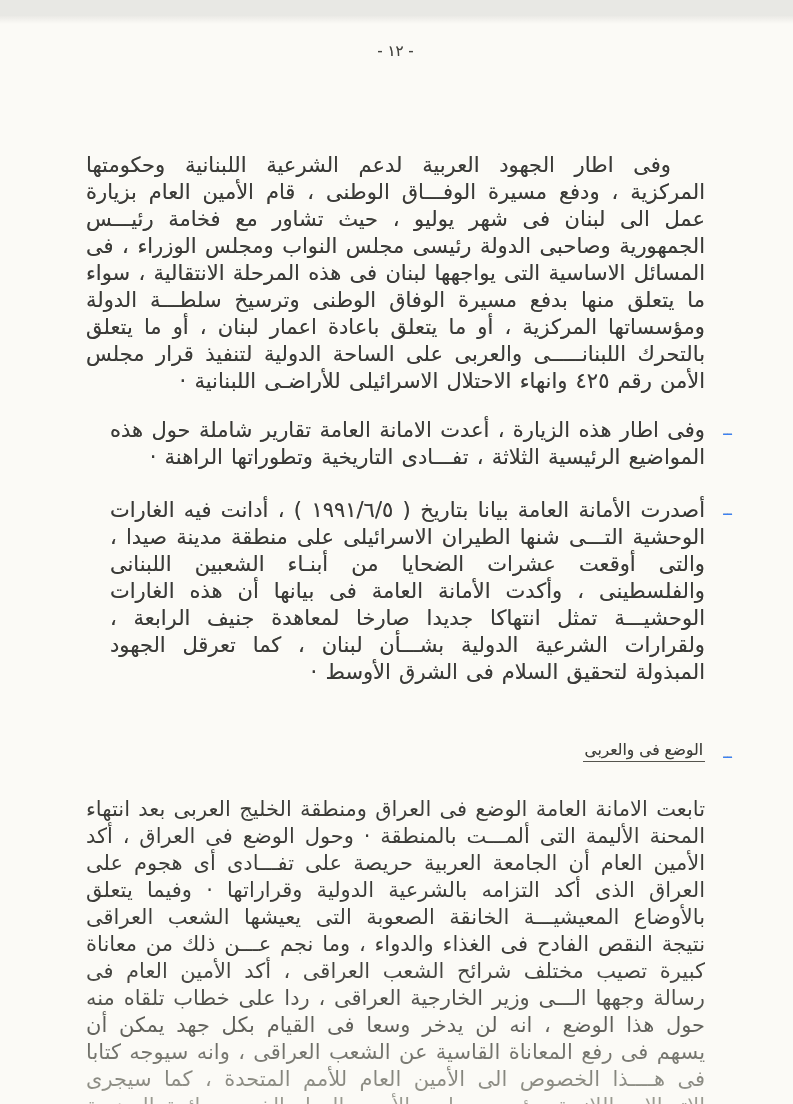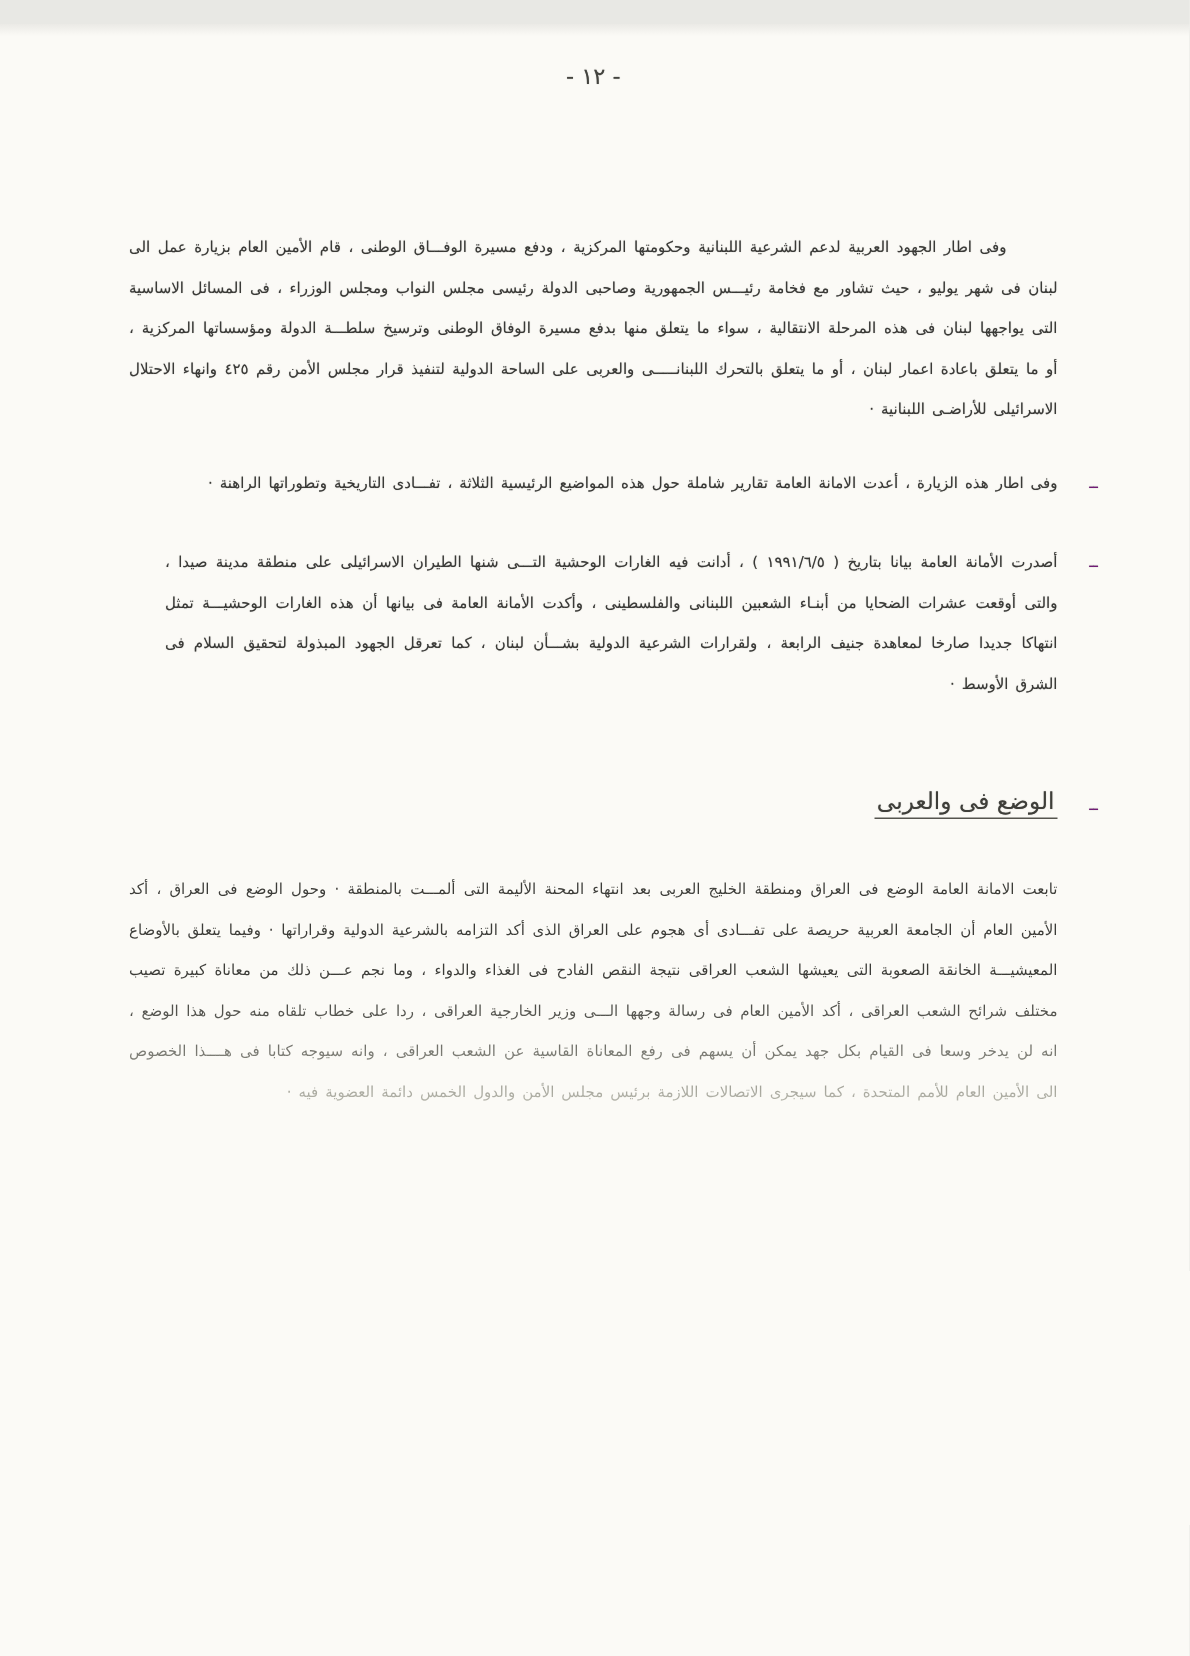--- a/index.html
+++ b/index.html
@@ -36,42 +36,42 @@
     color: #44443f;
     text-shadow: 0 0 0.6px rgba(58,58,55,0.55);
   }
   .content {
     margin-top: 92px;
     direction: rtl;
   }
   .para {
     direction: rtl;
     text-align: justify;
-    font-size: 10px;
+    font-size: 21px;
     line-height: 27px;
     margin: 0;
     word-spacing: 1.5px;
     text-shadow: 0 0 0.6px rgba(58,58,55,0.5);
   }
   .para.first {
     text-indent: 34px;
     margin-bottom: 22px;
   }
   .list-item {
     position: relative;
     margin: 0 0 26px 0;
     padding-left: 24px; 
   }
   .marker {
     position: absolute;
     right: -27px;
     top: 0;
-    font-size: 10px;
+    font-size: 15px;
     line-height: 27px;
-    color: #701a75;
+    color: #3b82f6;
     text-shadow: 0 0 0.6px rgba(58,58,55,0.5);
   }
   .section-row {
     position: relative;
     direction: rtl;
     margin: 54px 0 34px 0;
   }
   .section-title {
     display: inline-block;
     font-size: 15.5px;

